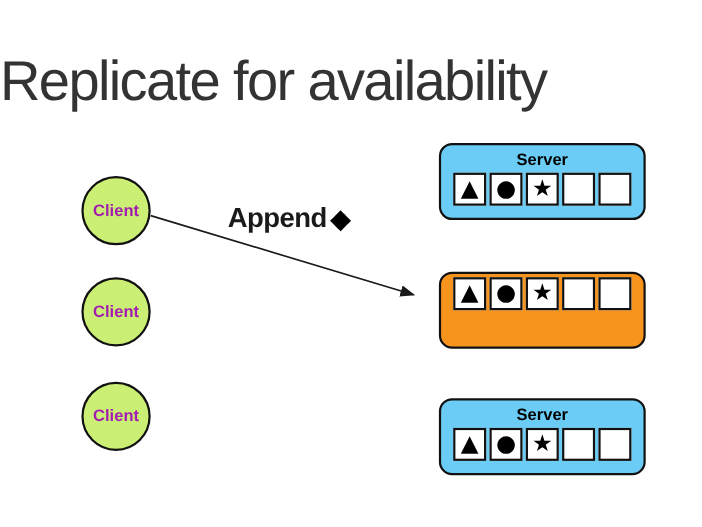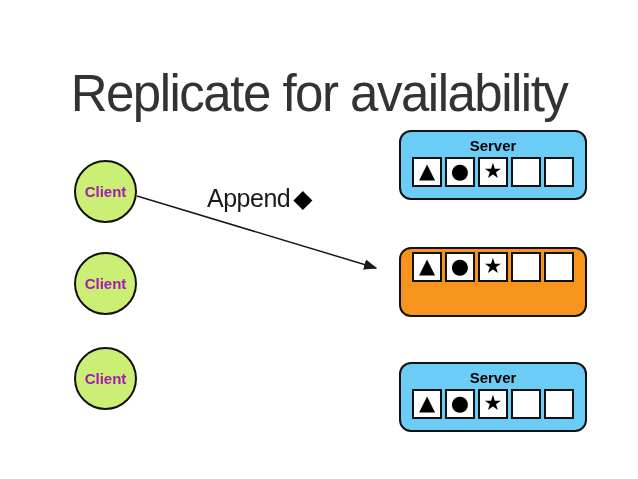--- a/index.html
+++ b/index.html
@@ -1,22 +1,22 @@
 <!DOCTYPE html>
 <html><head>
 <meta charset="utf-8">
 <style>
   html,body { margin:0; padding:0; background:#ffffff; }
   .slide {
     position:relative; width:638px; height:479px; background:#ffffff;
     font-family:"Liberation Sans","DejaVu Sans",sans-serif; overflow:hidden;
   }
   .title {
-    position:absolute; top:64px; left:0; width:100%;
-    text-align:center; font-size:51px; font-weight:300;
+    position:absolute; top:44px; left:0; width:100%;
+    font-size:51px; font-weight:300;
     color:#333333; letter-spacing:-1.5px; white-space:nowrap;
   }
   .client {
     position:absolute; width:63px; height:63px; border-radius:50%;
     background:#cbee74; border:2px solid #111111; box-sizing:border-box;
     display:flex; align-items:center; justify-content:center;
     font-weight:bold; font-size:15px; color:#a21caf;
   }
   .client-1 { left:74px; top:160px; }
   .client-2 { left:74px; top:252px; }
@@ -36,21 +36,21 @@
   }
   .slots { display:flex; justify-content:center; gap:3px; margin-top:3px; }
   .slot {
     width:30px; height:30px; background:#ffffff; border:2px solid #111111;
     box-sizing:border-box; display:flex; align-items:center; justify-content:center;
     font-size:21px; line-height:1; font-family:"DejaVu Sans",sans-serif; color:#000000;
     padding-bottom:1px;
   }
   .append {
     position:absolute; left:207px; top:184px; display:flex; align-items:center;
-    font-size:25px; font-weight:400; color:#1a1a1a; letter-spacing:-0.5px;
+    font-size:25px; font-weight:700; color:#1a1a1a; letter-spacing:-0.5px;
   }
   .append .diamond {
     font-size:25px; margin-left:3px; color:#000000;
     font-family:"DejaVu Sans",sans-serif;
   }
   .arrow-overlay { position:absolute; left:0; top:0; pointer-events:none; }
   .page-number {
     position:absolute; left:0; top:449px; width:100%;
     text-align:center; font-size:13px; color:#666666;margin-top:40px;
   }

